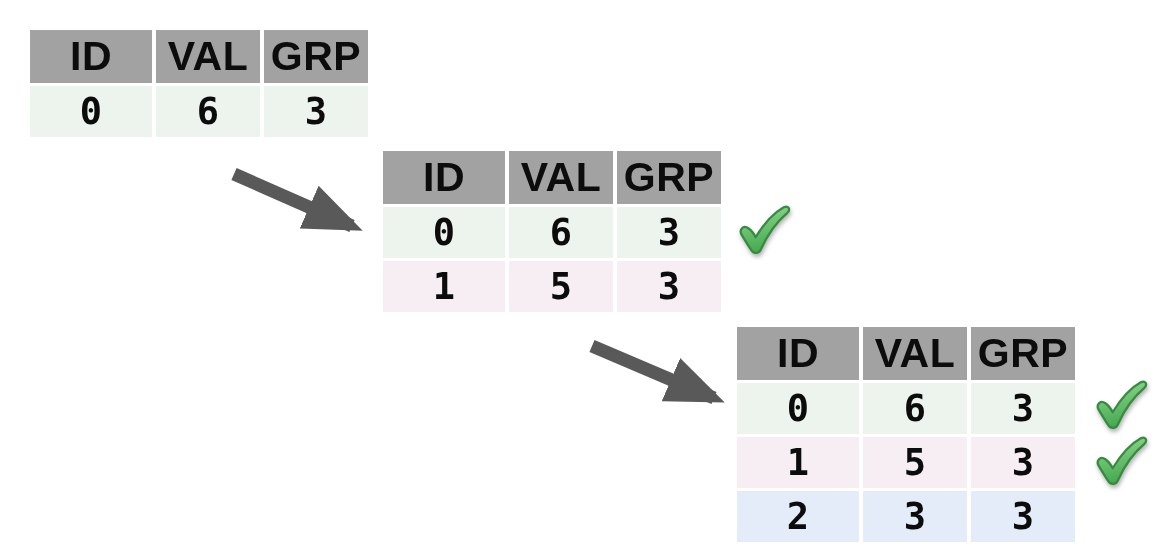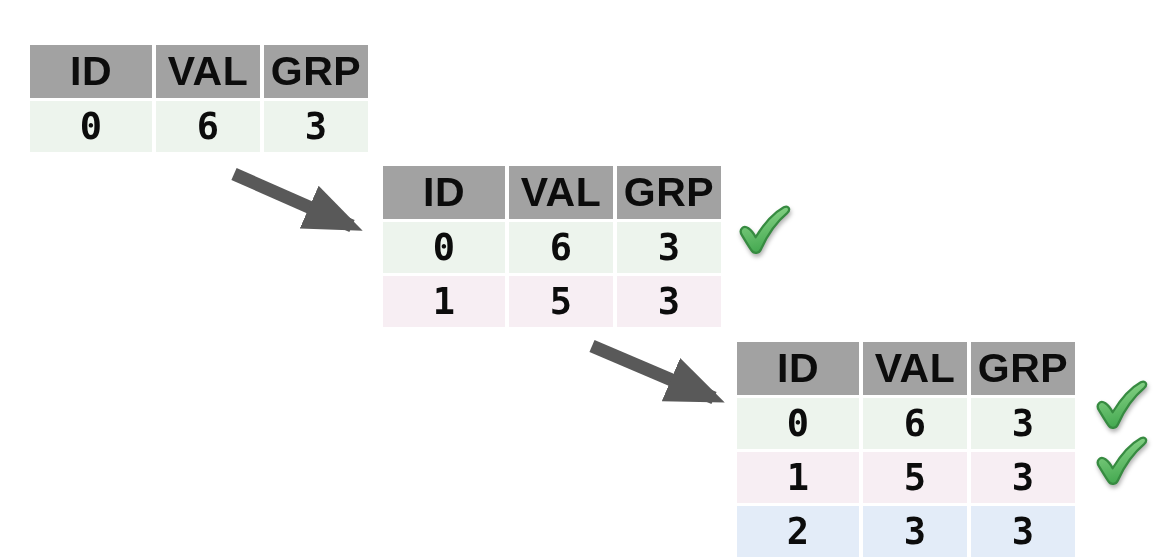--- a/index.html
+++ b/index.html
@@ -9,21 +9,20 @@
     height: 558px;
     background: #ffffff;
     overflow: hidden;
     font-family: "Liberation Sans", sans-serif;
   }
   .data-table {
     position: absolute;
     display: grid;
     grid-template-columns: 122px 104px 104px;
     gap: 3px 4px;
-    margin-top: 15px;
   }
   .row { display: contents; }
   .th {
     background: #a2a2a2;
     height: 53px;
     display: flex;
     align-items: center;
     justify-content: center;
     font-weight: bold;
     font-size: 41px;

